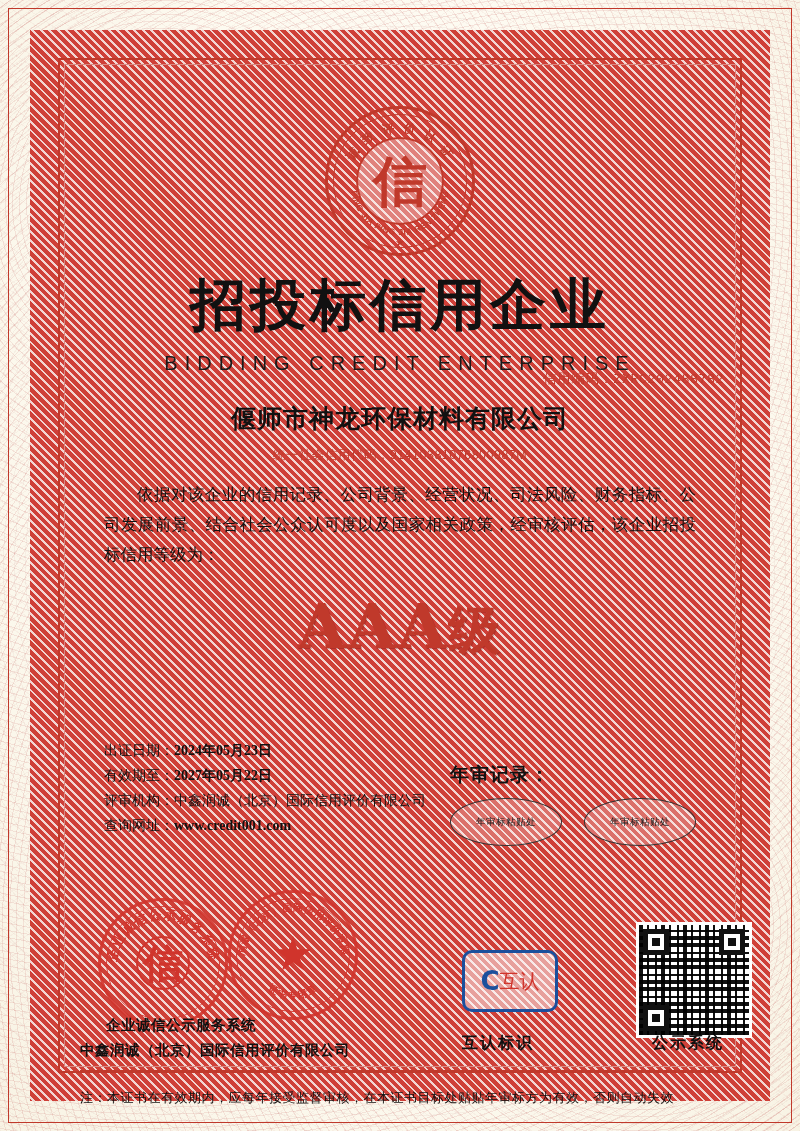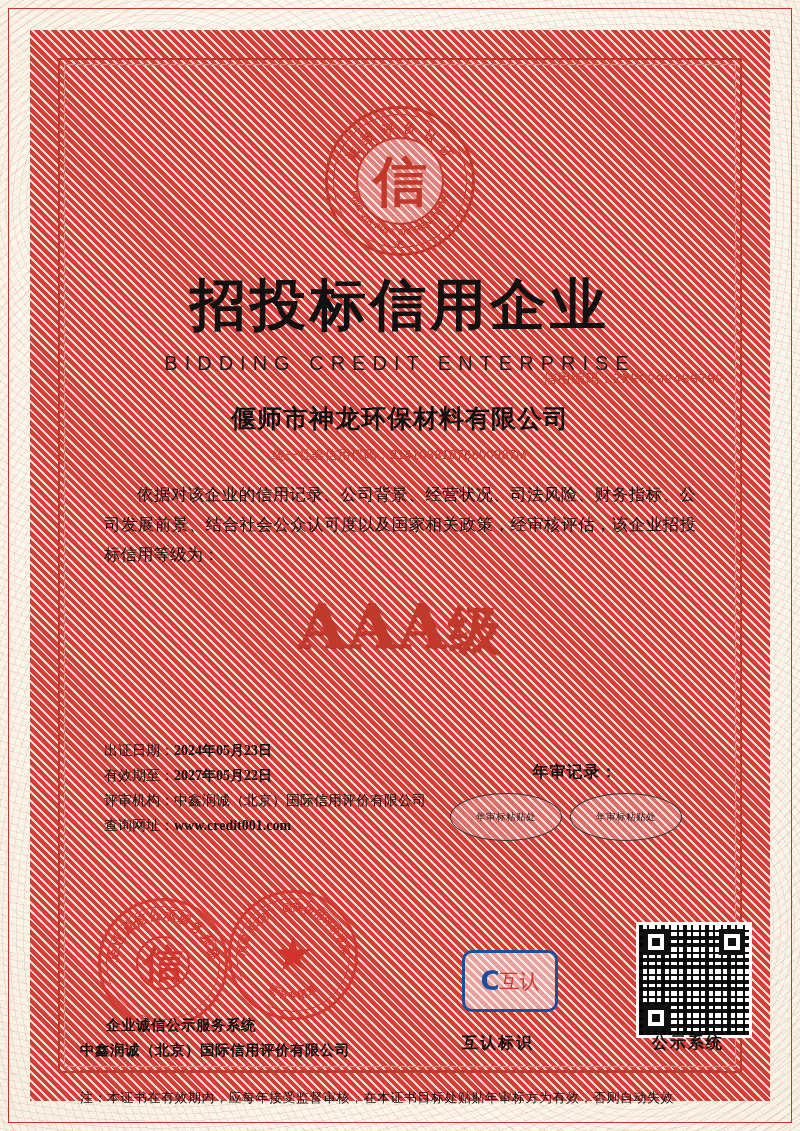--- a/index.html
+++ b/index.html
@@ -245,29 +245,28 @@
   .meta-value.cn { font-family: "DejaVu Sans", sans-serif; font-weight: normal; }
 
   .annual {
     position: absolute;
     top: 692px;
     left: 380px;
     width: 250px;
   }
   .annual-title {
     font-family: "DejaVu Sans", sans-serif;
-    font-size: 16px;
+    font-size: 19px;
     font-weight: bold;
     color: #111111;
     letter-spacing: 1px;
-    text-align: center;
   }
   .annual-boxes {
     display: flex;
-    gap: 8px;
+    gap: 22px;
     margin-top: 10px;
   }
   .annual-box {
     width: 110px; height: 46px;
     border: 1px solid #333333;
     border-radius: 50%;
     display: flex;
     align-items: center;
     justify-content: center;
     font-family: "DejaVu Sans", sans-serif;

